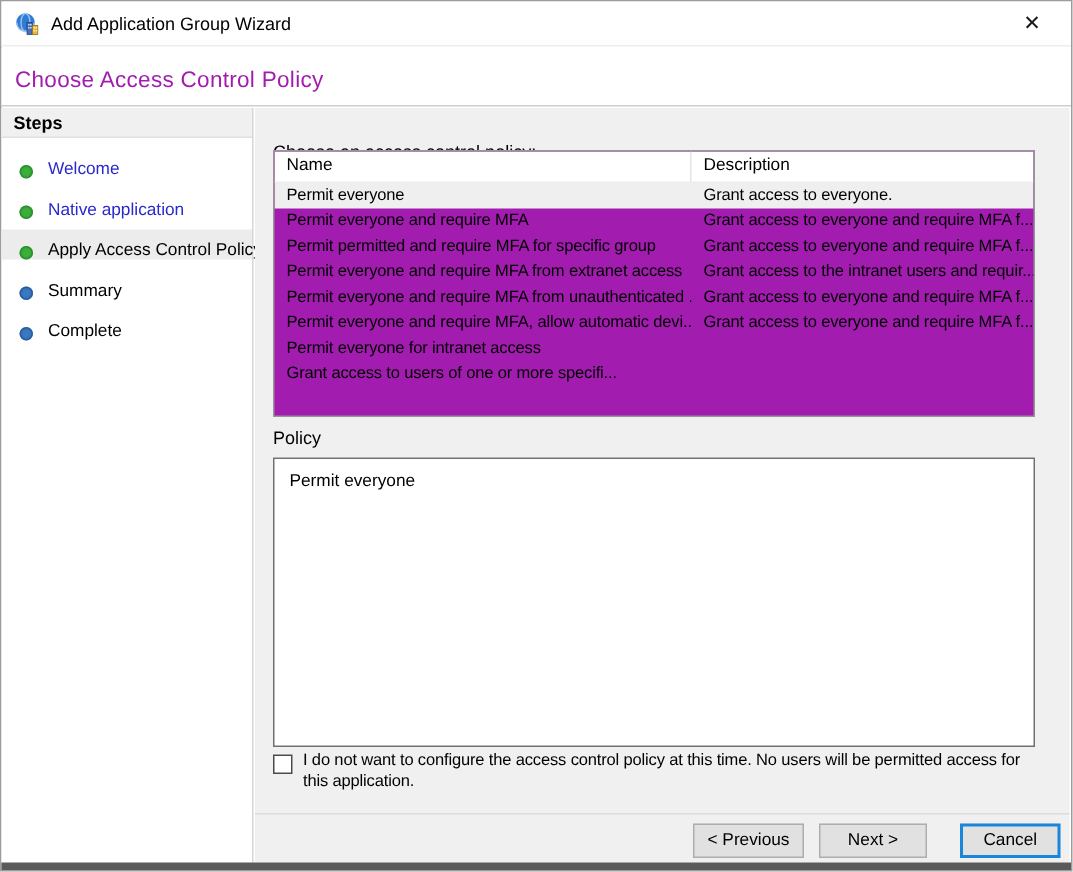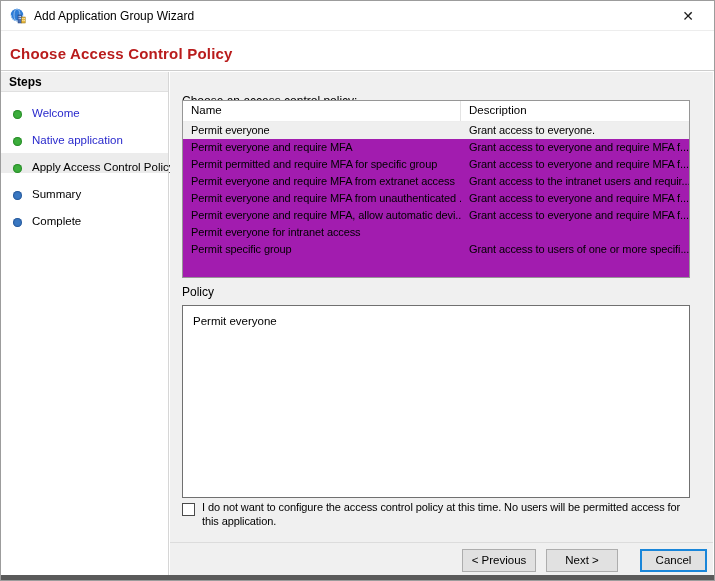--- a/index.html
+++ b/index.html
@@ -29,21 +29,21 @@
     position:absolute; right:6px; top:0; width:40px; height:29px;
     display:flex; align-items:center; justify-content:center;
     font-size:14px; color:#1a1a1a; cursor:default;
   }
   
   .heading {
     position:absolute; left:0; right:0; top:31px; height:39px;
     background:#fff; border-bottom:1px solid #cdcdcd;
     display:flex; align-items:flex-end; padding:0 0 8px 9px;
   }
-  .heading-text { font-size:15px; font-weight:bold; color:#b91c1c; letter-spacing:0.2px; }
+  .heading-text { font-size:15px; font-weight:normal; color:#a21caf; letter-spacing:0.2px; }
   
   .sidebar {
     position:absolute; left:0; top:71px; width:168px; bottom:5px;
     background:#fff; border-right:1px solid #d6d6d6;
   }
   .steps-header {
     height:20px; background:#f0f0f0; border-bottom:1px solid #e0e0e0;
     font-weight:bold; font-size:12px; padding:3px 0 0 8px;
   }
   .steps-list { padding-top:7px; }
@@ -195,21 +195,20 @@
     <div class="td td-desc">Grant access to everyone and require MFA f...</div>
   </div>
           <div class="t-row">
     <div class="td td-name">Permit everyone and require MFA, allow automatic devi...</div>
     <div class="td td-desc">Grant access to everyone and require MFA f...</div>
   </div>
           <div class="t-row">
     <div class="td td-name">Permit everyone for intranet access</div>
   </div>
           <div class="t-row">
-    <div class="td td-name">Permit specific group</div>
     <div class="td td-desc">Grant access to users of one or more specifi...</div>
   </div>
         </div>
     </div>
 
     <div class="policy-label">Policy</div>
     <div class="policy-box">
       <span>Permit everyone</span>
     </div>
 

